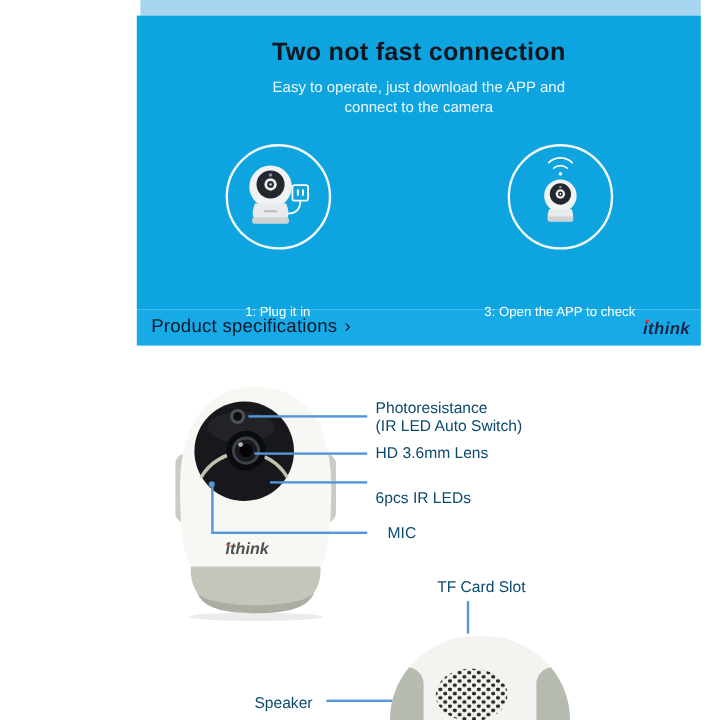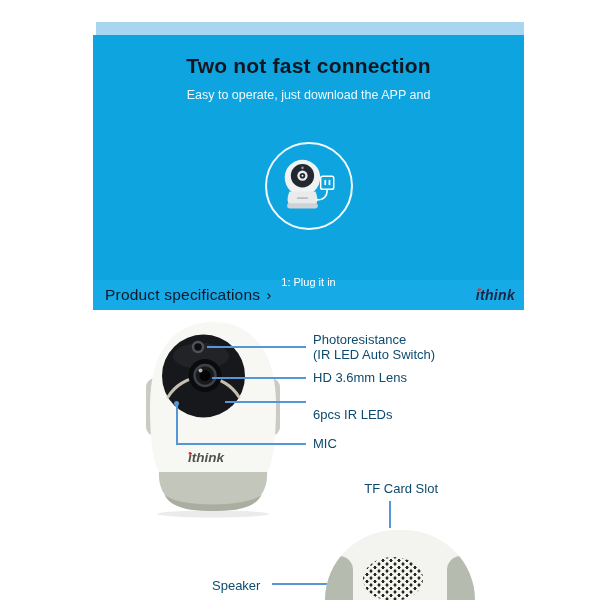--- a/index.html
+++ b/index.html
@@ -1,18 +1,18 @@
 <!DOCTYPE html>
 <html><head>
 <meta charset="utf-8">
 <style>
   html,body{margin:0;padding:0;background:#ffffff;}
   .page{position:relative;width:600px;height:600px;background:#ffffff;overflow:hidden;
         font-family:"Liberation Sans",sans-serif;}
-  .panel{position:absolute;left:93px;top:0;width:431px;margin-top:22px;}
+  .panel{position:absolute;left:114px;top:0;width:470px;}
   .top-strip{height:13px;background:#a8d6f1;margin-left:3px;}
   .hero{height:245px;background:#0da4e0;position:relative;text-align:center;}
   .hero-title{margin:0;padding-top:19px;font-size:21px;font-weight:bold;color:#12161f;letter-spacing:.2px;}
   .hero-sub{margin:10px 0 0;font-size:12.5px;line-height:15.5px;color:rgba(255,255,255,.93);}
   .steps{position:absolute;left:0;top:107px;width:100%;display:flex;}
   .step{flex:1;display:flex;flex-direction:column;align-items:center;gap:33px;}
   .circle{width:88px;height:88px;border:2.5px solid rgba(255,255,255,.95);border-radius:50%;
           box-sizing:border-box;display:flex;align-items:center;justify-content:center;}
   .step-label{margin-top:13px;font-size:11px;color:#ffffff;white-space:nowrap;}
   .spec-bar{height:30px;background:#16abe7;display:flex;align-items:center;justify-content:space-between;
@@ -45,20 +45,21 @@
 
 <div class="page">
 
   <div class="panel">
     <div class="top-strip"></div>
 
     <section class="hero">
       <h1 class="hero-title">Two not fast connection</h1>
       <p class="hero-sub">
         <span>Easy to operate, just download the APP and</span><br>
+        <span>connect to the camera</span>
       </p>
 
       <div class="steps">
 
         <div class="step">
           <div class="circle">
             <svg width="88" height="88" viewBox="0 0 90 90">
               <circle cx="38" cy="36" r="19" fill="#f1f2f3"></circle>
               <circle cx="38" cy="34" r="12.5" fill="#232730"></circle>
               <circle cx="38" cy="25.5" r="1.5" fill="#8a8f98"></circle>
@@ -71,20 +72,38 @@
               <path d="M53,60 C62,60 64.5,55 64.5,49" stroke="#ffffff" stroke-width="1.6" fill="none"></path>
               <rect x="57.5" y="34.5" width="14" height="14" rx="2" stroke="#ffffff" stroke-width="1.6" fill="none"></rect>
               <rect x="61.5" y="38.5" width="1.8" height="5.5" fill="#ffffff"></rect>
               <rect x="66" y="38.5" width="1.8" height="5.5" fill="#ffffff"></rect>
             </svg>
           </div>
           <div class="step-label">1: Plug it in</div>
         </div>
 
 
+        <div class="step">
+          <div class="circle">
+            <svg width="88" height="88" viewBox="0 0 90 90">
+              <circle cx="45" cy="24.5" r="1.6" fill="#ffffff"></circle>
+              <path d="M39,19.5 A9,9 0 0 1 51,19.5" fill="none" stroke="#ffffff" stroke-width="1.5" stroke-linecap="round"></path>
+              <path d="M34.5,14.5 A15,15 0 0 1 55.5,14.5" fill="none" stroke="#ffffff" stroke-width="1.5" stroke-linecap="round"></path>
+              <circle cx="45" cy="44" r="14.5" fill="#f1f2f3"></circle>
+              <circle cx="45" cy="42.5" r="9.5" fill="#232730"></circle>
+              <circle cx="45" cy="36.2" r="1.1" fill="#8a8f98"></circle>
+              <circle cx="45" cy="42.5" r="4.2" fill="#eceded"></circle>
+              <circle cx="45" cy="42.5" r="2.2" fill="#232730"></circle>
+              <circle cx="45" cy="42.5" r="0.8" fill="#ffffff"></circle>
+              <path d="M35,56 L55,56 C56.8,61 56.8,63.5 55.3,67 L34.7,67 C33.2,63.5 33.2,61 35,56 Z" fill="#e9eaeb"></path>
+              <rect x="33.5" y="62.5" width="23" height="4.5" rx="2" fill="#cfd3d6"></rect>
+            </svg>
+          </div>
+          <div class="step-label">3: Open the APP to check</div>
+        </div>
 
       </div>
     </section>
 
     <div class="spec-bar">
       <span class="spec-text"><span>Product specifications</span><span class="spec-arrow">›</span></span>
       <span class="brand"><span>ithink</span><i class="brand-dot"></i></span>
     </div>
   </div>
 
@@ -116,21 +135,21 @@
   <div class="cl" style="left:176px;top:443px;width:130px;"></div>
   <div class="clv" style="left:389px;top:501px;height:27px;"></div>
   <div class="cl" style="left:272px;top:583px;width:91px;"></div>
 
   <div class="callout" style="left:313px;top:332px;">
     <div>Photoresistance</div>
     <div>(IR LED Auto Switch)</div>
   </div>
   <div class="callout" style="left:313px;top:370px;">HD 3.6mm Lens</div>
   <div class="callout" style="left:313px;top:407px;">6pcs IR LEDs</div>
-  <div class="callout" style="left:313px;top:436px;">MIC</div>
+  <div class="callout" style="left:323px;top:436px;">MIC</div>
   <div class="callout center" style="left:338px;top:481px;width:100px;">TF Card Slot</div>
   <div class="callout" style="left:212px;top:578px;">Speaker</div>
 
   <div class="back-cam">
     <div class="back-side left"></div>
     <div class="back-side right"></div>
     <div class="speaker-dots"></div>
   </div>
 
 </div>

